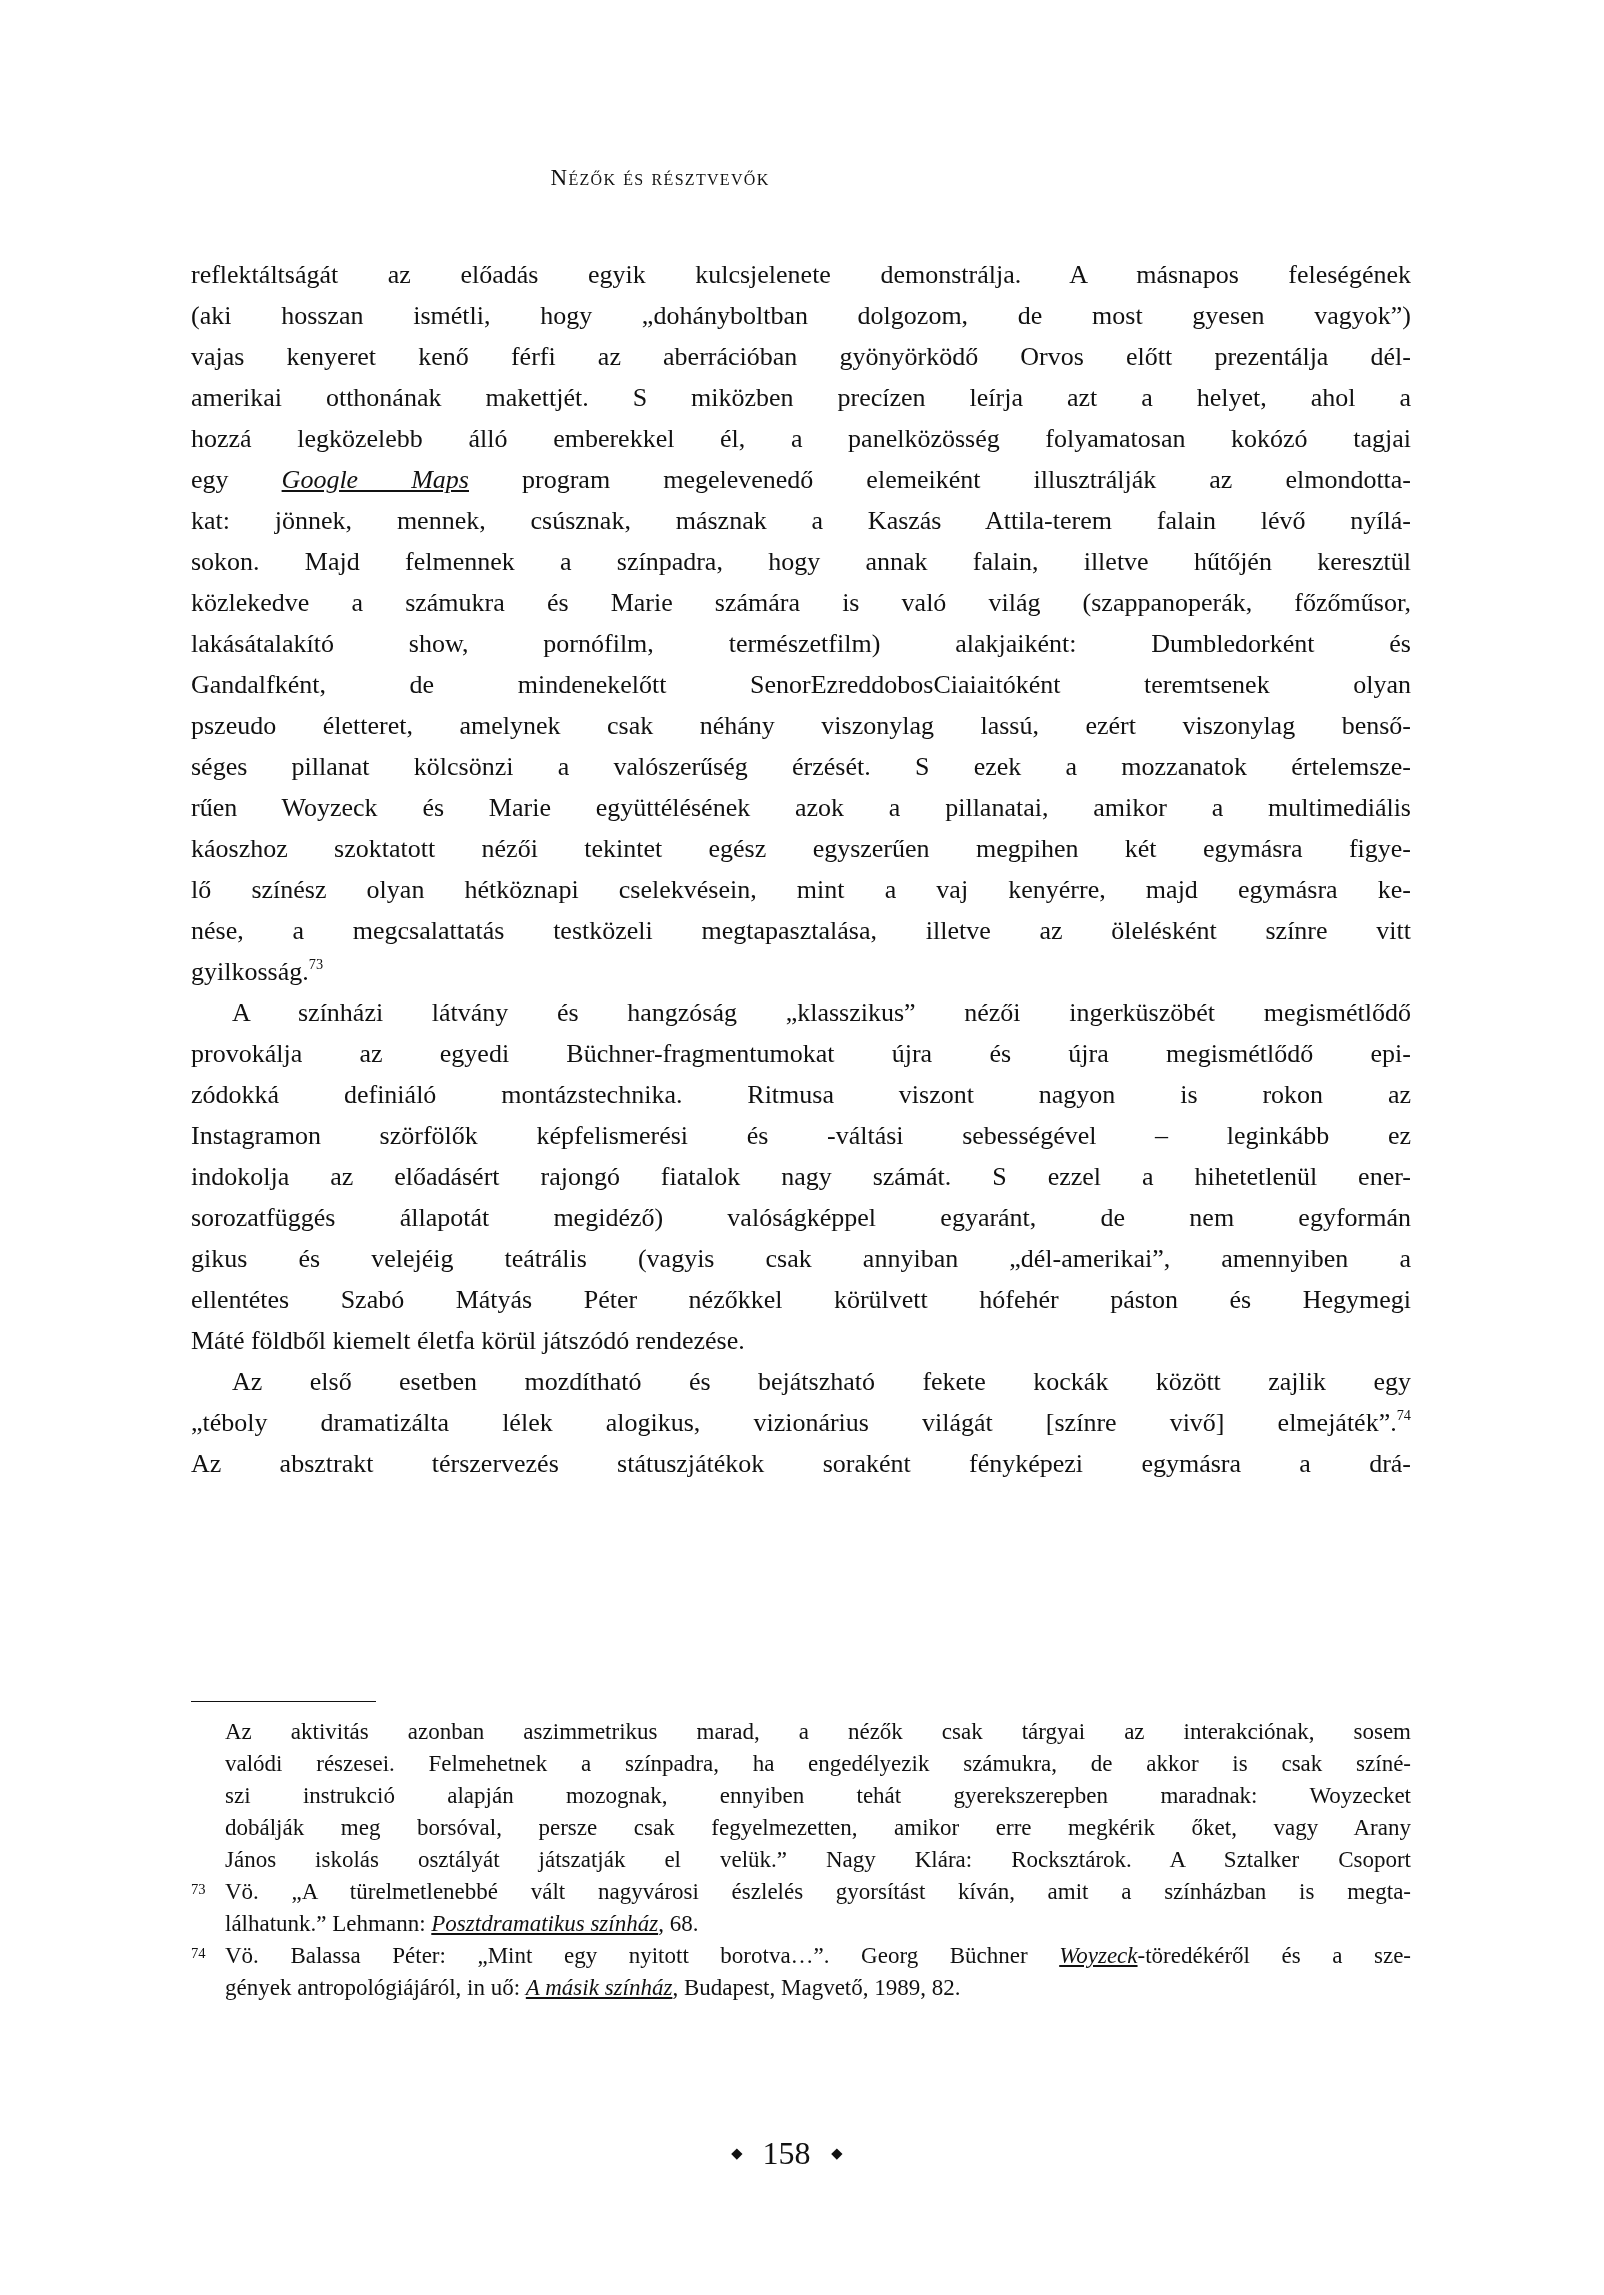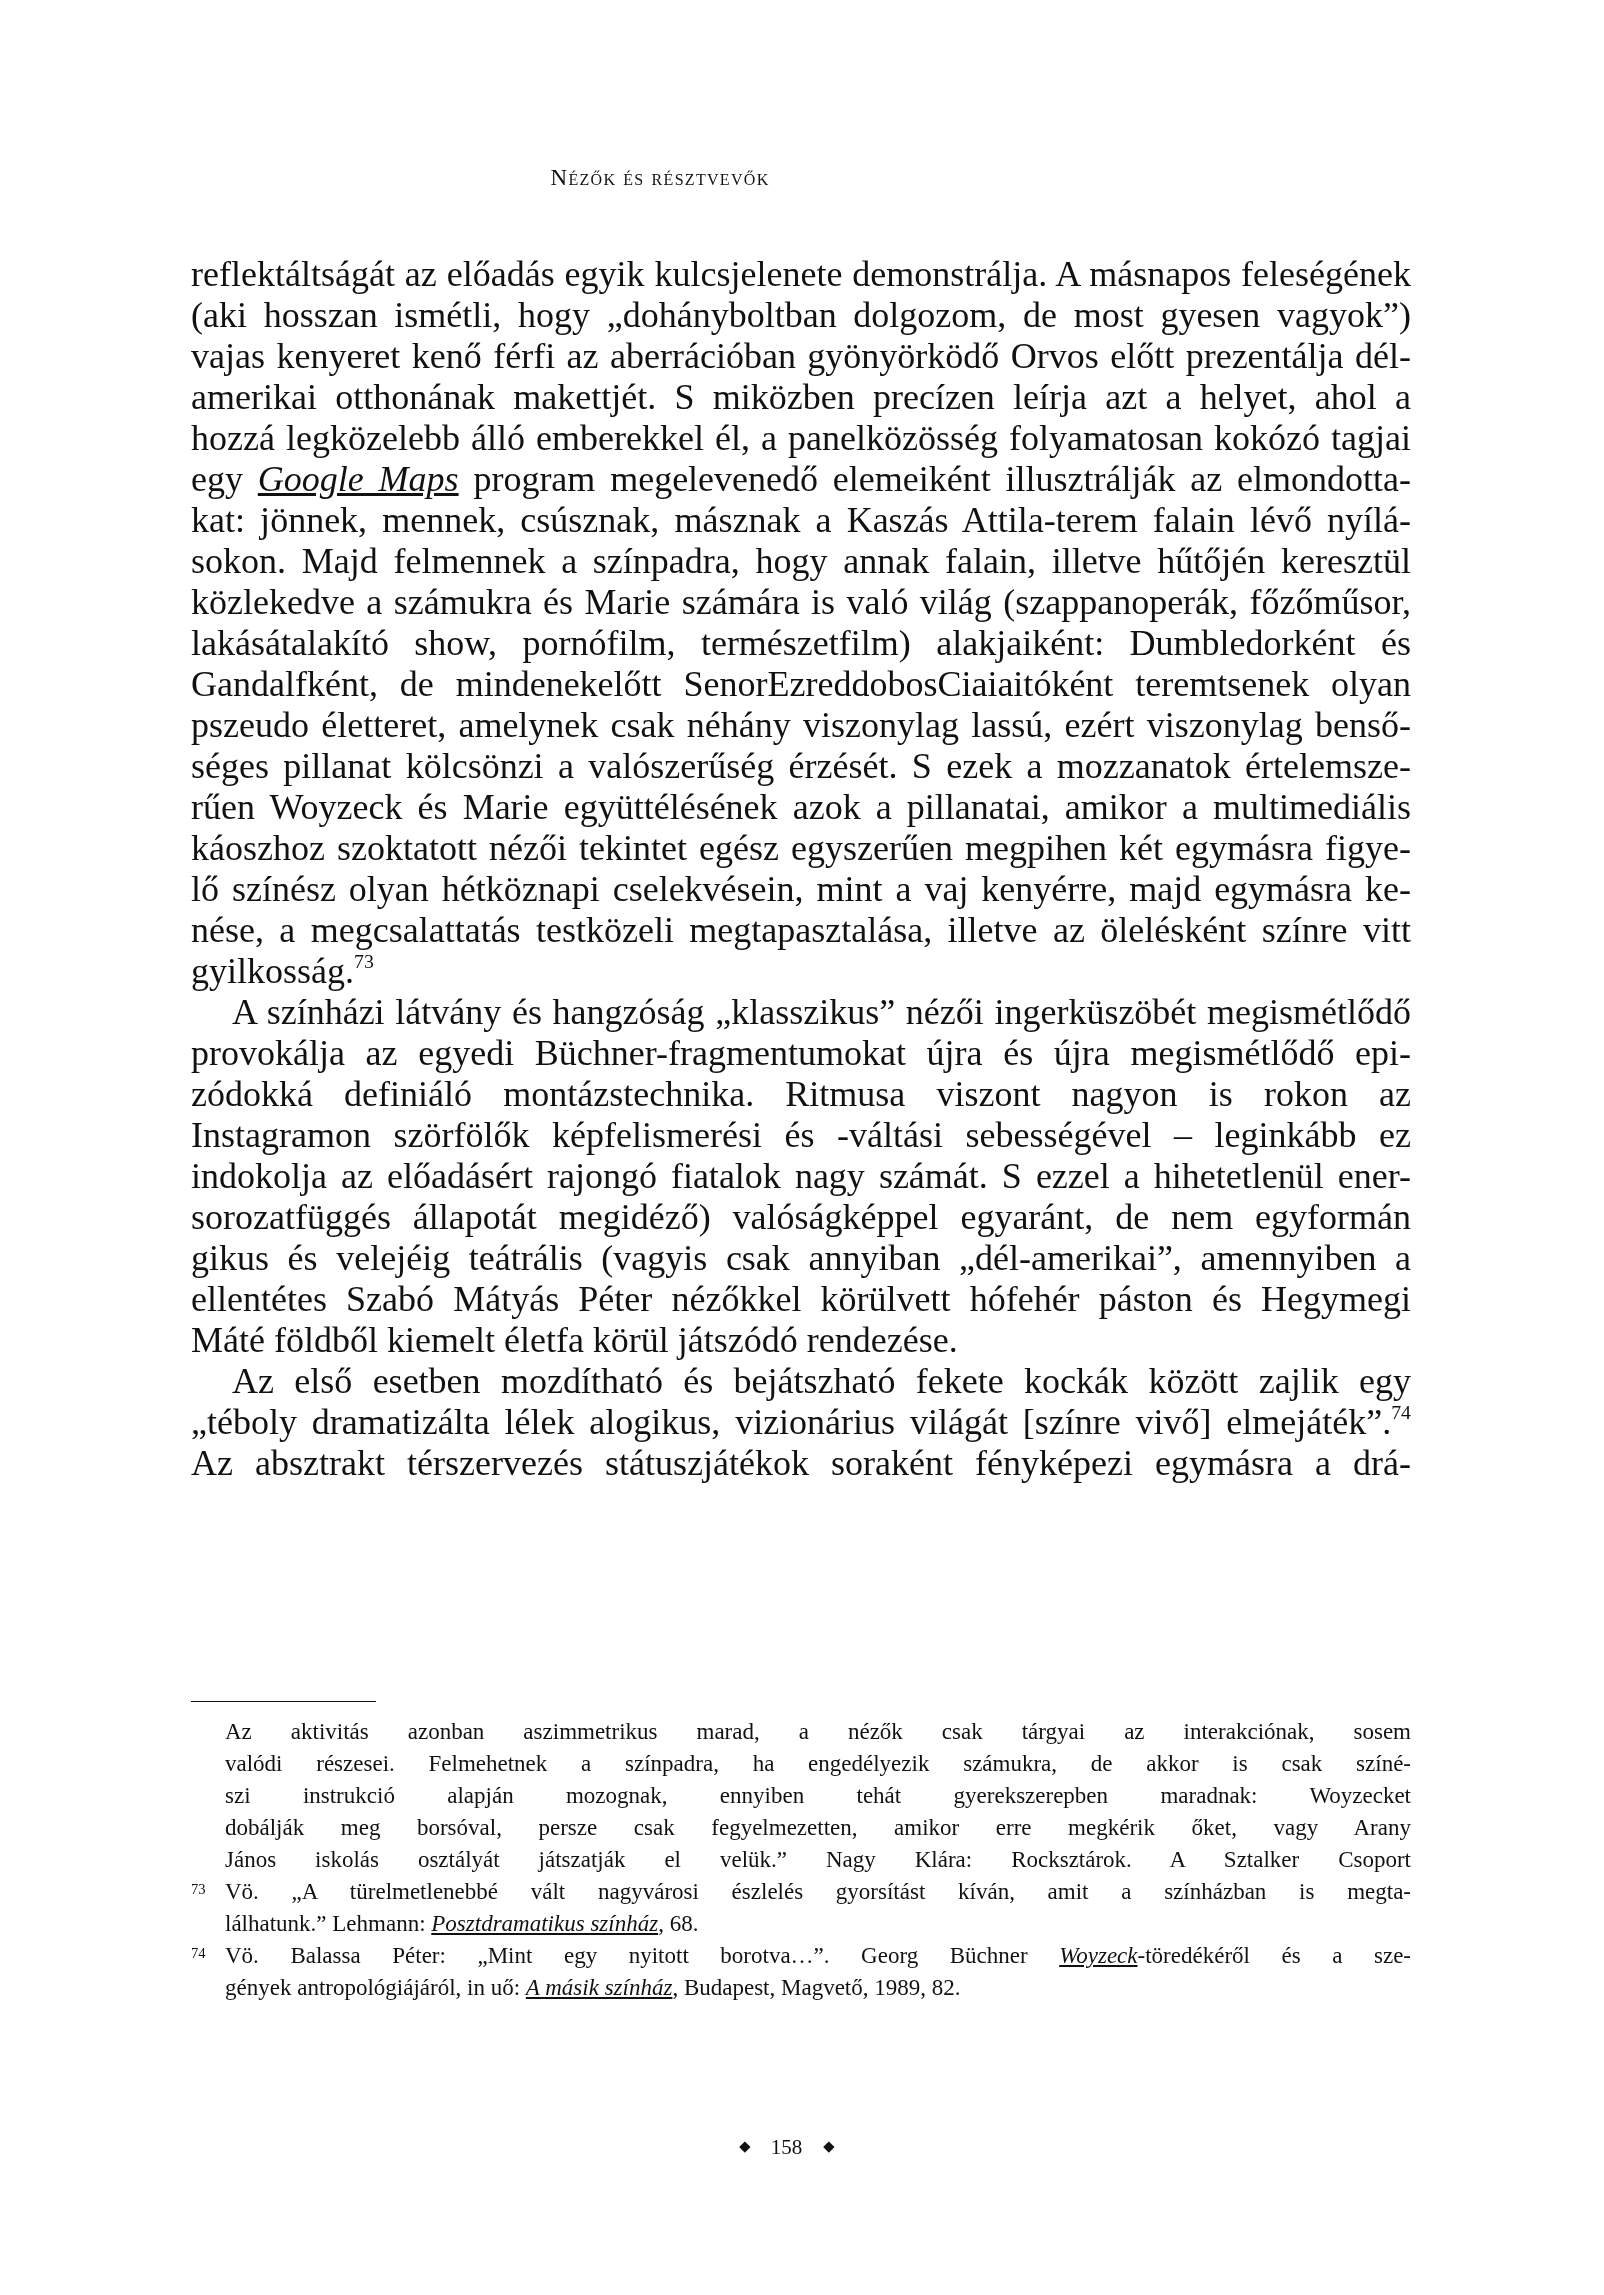--- a/index.html
+++ b/index.html
@@ -1,34 +1,34 @@
 <!DOCTYPE html>
 <html style="font-size:13.8px"><head>
 <meta charset="utf-8">
 <style>
   html, body { margin: 0; padding: 0; background: #ffffff; }
   body { width: 1605px; height: 2295px; position: relative; overflow: hidden;
          font-family: "Liberation Serif", "DejaVu Serif", serif; color: #111111; }
   .running-head { position: absolute; top: 165px; left: 0; width: 1320px; text-align: center;
                   font-size: 23px; letter-spacing: 1.3px; font-variant: small-caps; }
   .body-text { position: absolute; top: 254px; left: 191px; width: 1220px;
-               font-size: 36px; line-height: 41px; text-align: justify; }
+               font-size: 26px; line-height: 41px; text-align: justify; }
   .body-text p { margin: 0; }
   .line { display: block; text-align: justify; text-align-last: justify; white-space: nowrap; }
   .line.last { text-align-last: left; }
   .line.indent { padding-left: 41px; }
   sup { font-size: 0.55em; vertical-align: 0.75em; line-height: 0; }
   .fn-rule { position: absolute; top: 1701px; left: 191px; width: 185px; height: 0;
              border-top: 1.4px solid #111; }
   .footnotes { position: absolute; top: 1716px; left: 191px; width: 1220px;
                font-size: 23px; line-height: 32px; }
   .fn { position: relative; padding-left: 34px; }
   .fn-num { position: absolute; left: 0; top: -3.4px; font-size: 14.6px; }
   .page-number { position: absolute; top: 2135px; left: 0; width: 1573px; text-align: center;
-                 font-size: 21px; }
+                 font-size: 32px; }
   .page-number .diamond { display: inline-block; width: 7.7px; height: 7.7px; background: #111;
                           transform: rotate(45deg); vertical-align: middle; margin: 0 22.3px; position: relative; top: -2.6px; }
   i { font-style: italic; text-decoration: underline; }
 </style>
 </head>
 <body>
 
 <div class="running-head">Nézők és résztvevők</div>
 
 <div class="body-text">

